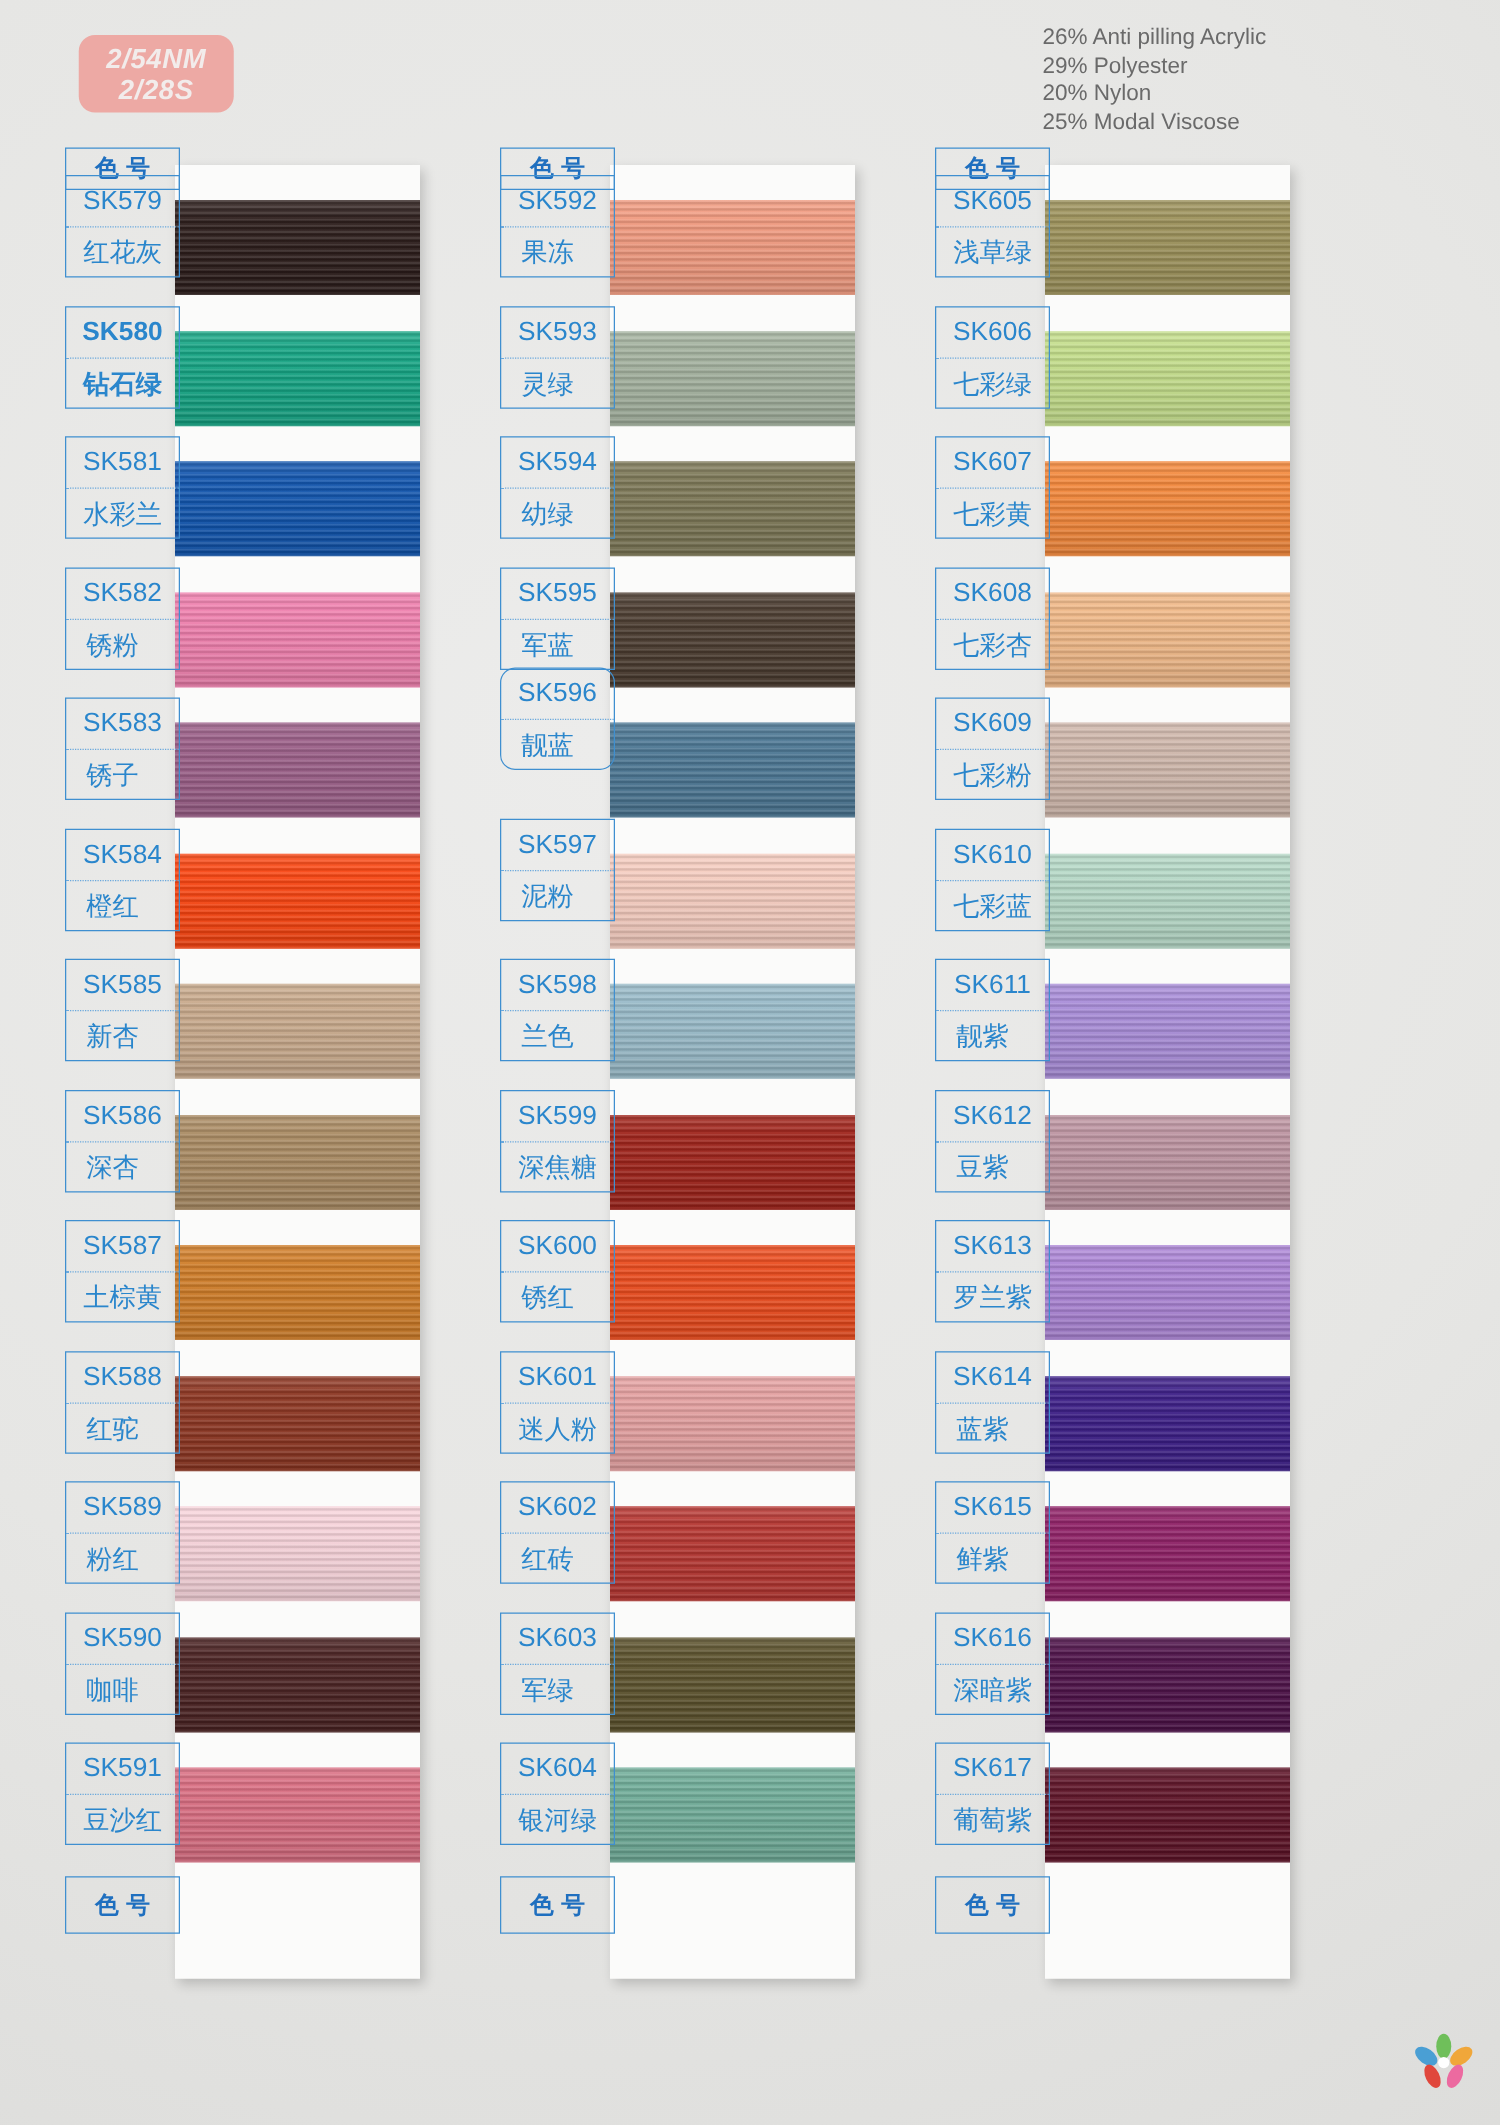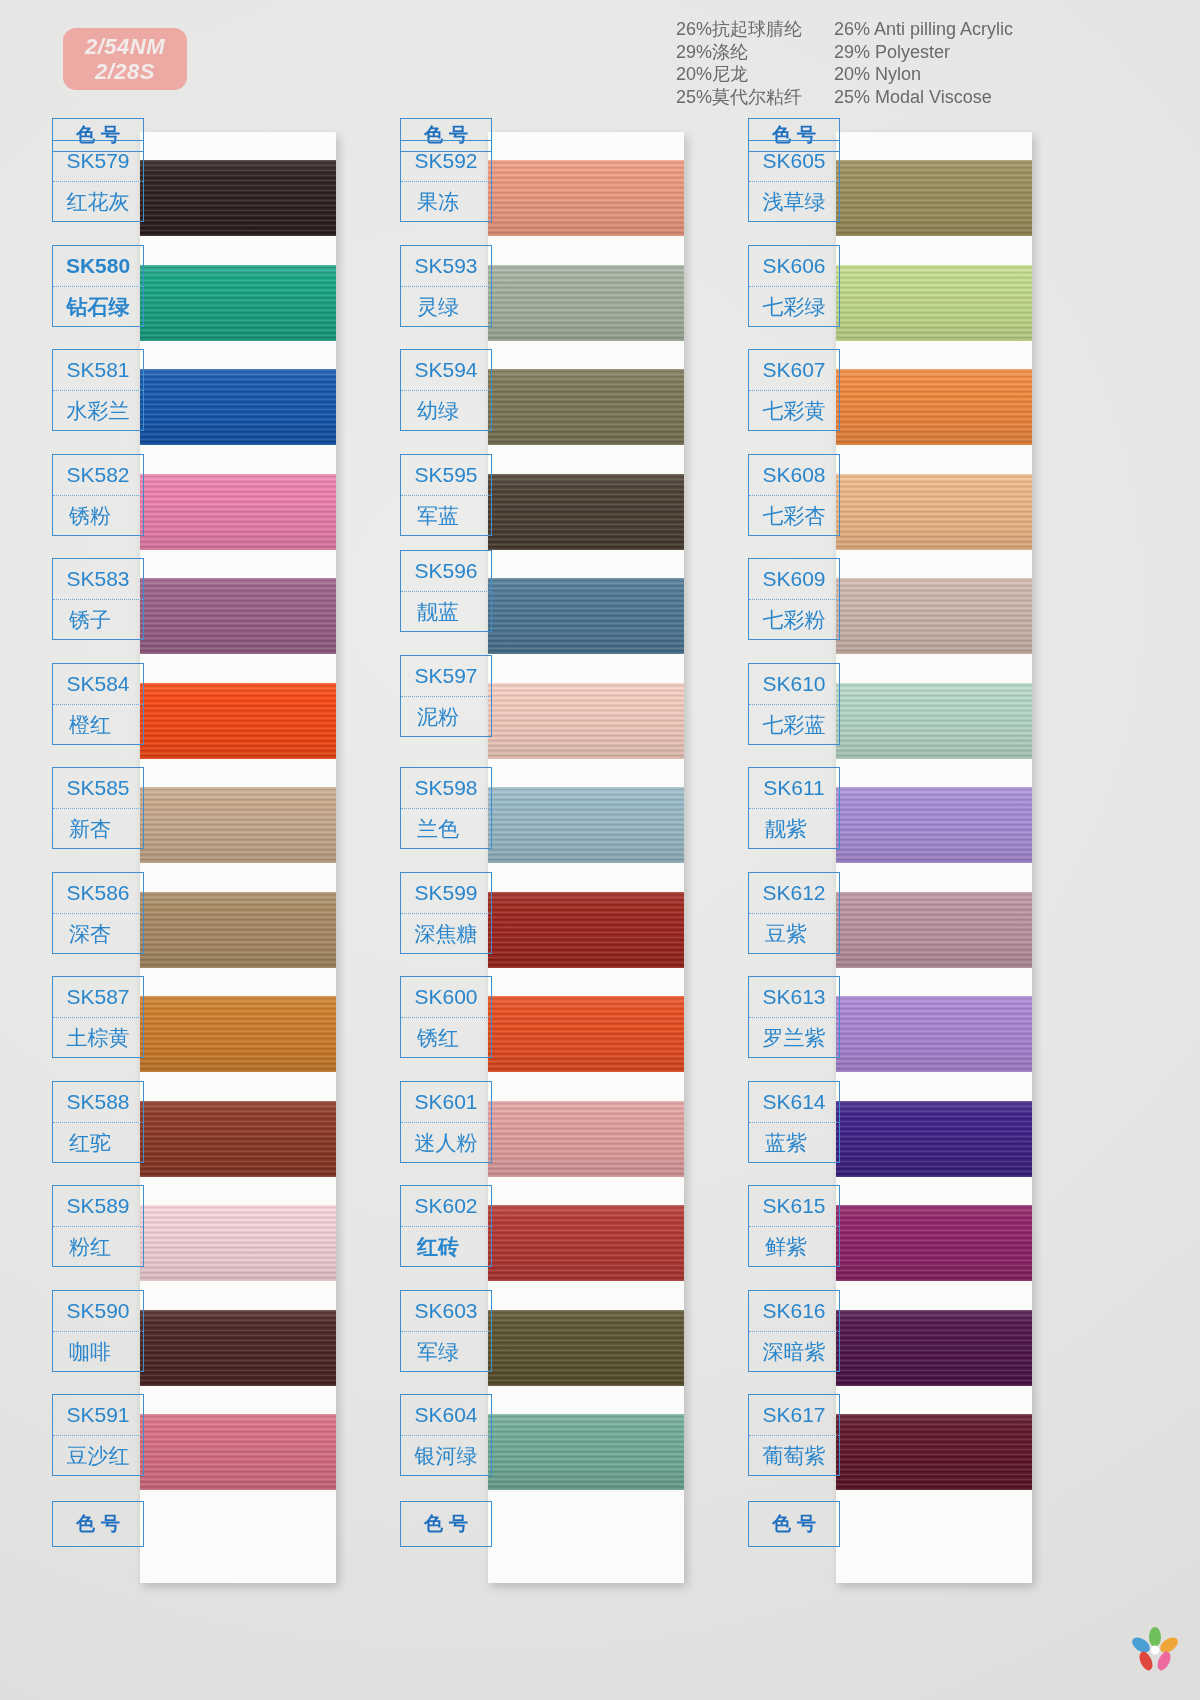--- a/index.html
+++ b/index.html
@@ -135,26 +135,20 @@
 <div class="paper-bg"></div>
 
 <div class="header">
 
   <div class="badge">
     <span>2/54NM</span>
     <span>2/28S</span>
   </div>
 
 
-  <div class="comp cn">
-    <div>26%抗起球腈纶</div>
-    <div>29%涤纶</div>
-    <div>20%尼龙</div>
-    <div>25%莫代尔粘纤</div>
-  </div>
 
   <div class="comp en">
     <div>26% Anti pilling Acrylic</div>
     <div>29% Polyester</div>
     <div>20% Nylon</div>
     <div>25% Modal Viscose</div>
   </div>
 </div>
 
 <div class="columns" id="columns-root">
@@ -344,21 +338,21 @@
           <div class="lbl-name two">
             <i style="width: 58px;">幼绿</i>
           </div>
         </div>
         <div class="lbl-cell" style="top: 335.5px;">
           <div class="lbl-code">SK595</div>
           <div class="lbl-name two">
             <i style="width: 58px;">军蓝</i>
           </div>
         </div>
-        <div class="lbl-cell" style="top: 432px;">
+        <div class="lbl-cell" style="top: 416px; border-radius: 12px;">
           <div class="lbl-code">SK596</div>
           <div class="lbl-name two">
             <i style="width: 58px;">靓蓝</i>
           </div>
         </div>
         <div class="lbl-cell" style="top: 537px;">
           <div class="lbl-code">SK597</div>
           <div class="lbl-name two">
             <i style="width: 58px;">泥粉</i>
           </div>
@@ -383,21 +377,21 @@
         </div>
         <div class="lbl-cell" style="top: 962.5px;">
           <div class="lbl-code">SK601</div>
           <div class="lbl-name three">
             <i>迷人粉</i>
           </div>
         </div>
         <div class="lbl-cell" style="top: 1067px;">
           <div class="lbl-code">SK602</div>
           <div class="lbl-name two">
-            <i style="width: 58px; font-weight: bold;">红砖</i>
+            <i style="width: 58px;">红砖</i>
           </div>
         </div>
         <div class="lbl-cell" style="top: 1171.5px;">
           <div class="lbl-code">SK603</div>
           <div class="lbl-name two">
             <i style="width: 58px;">军绿</i>
           </div>
         </div>
         <div class="lbl-cell" style="top: 1276px;">
           <div class="lbl-code">SK604</div>

